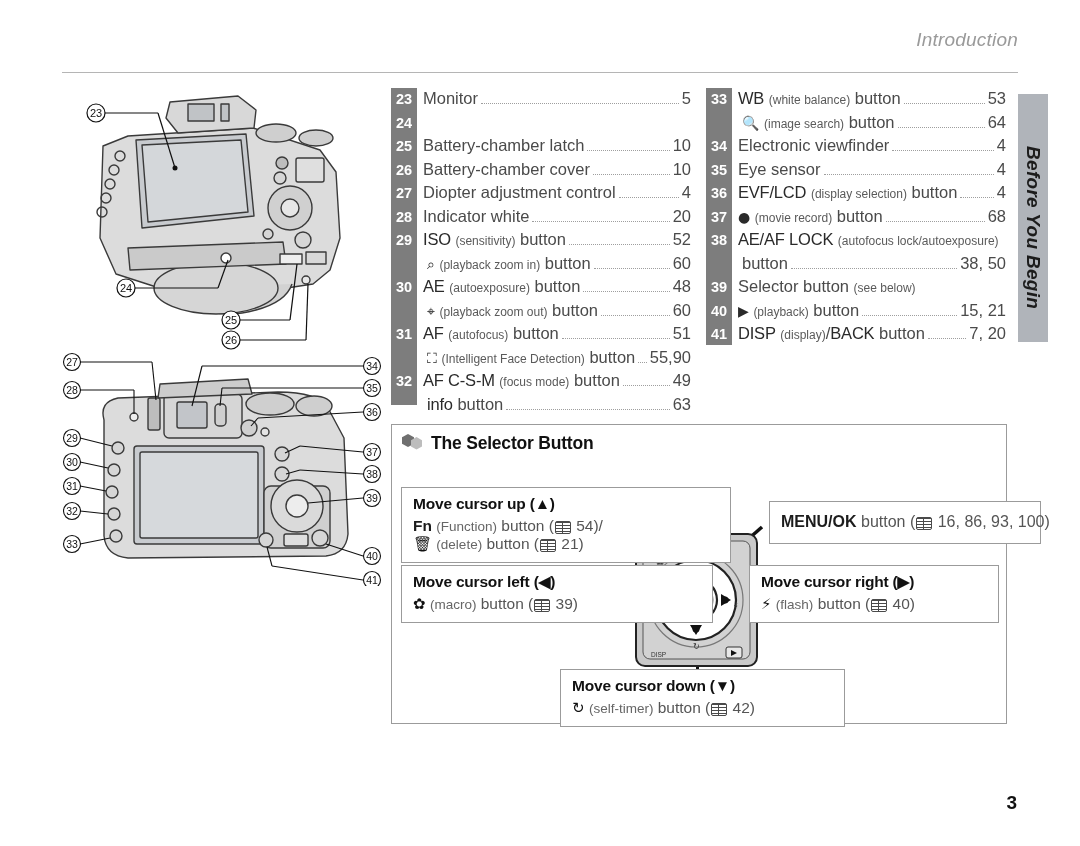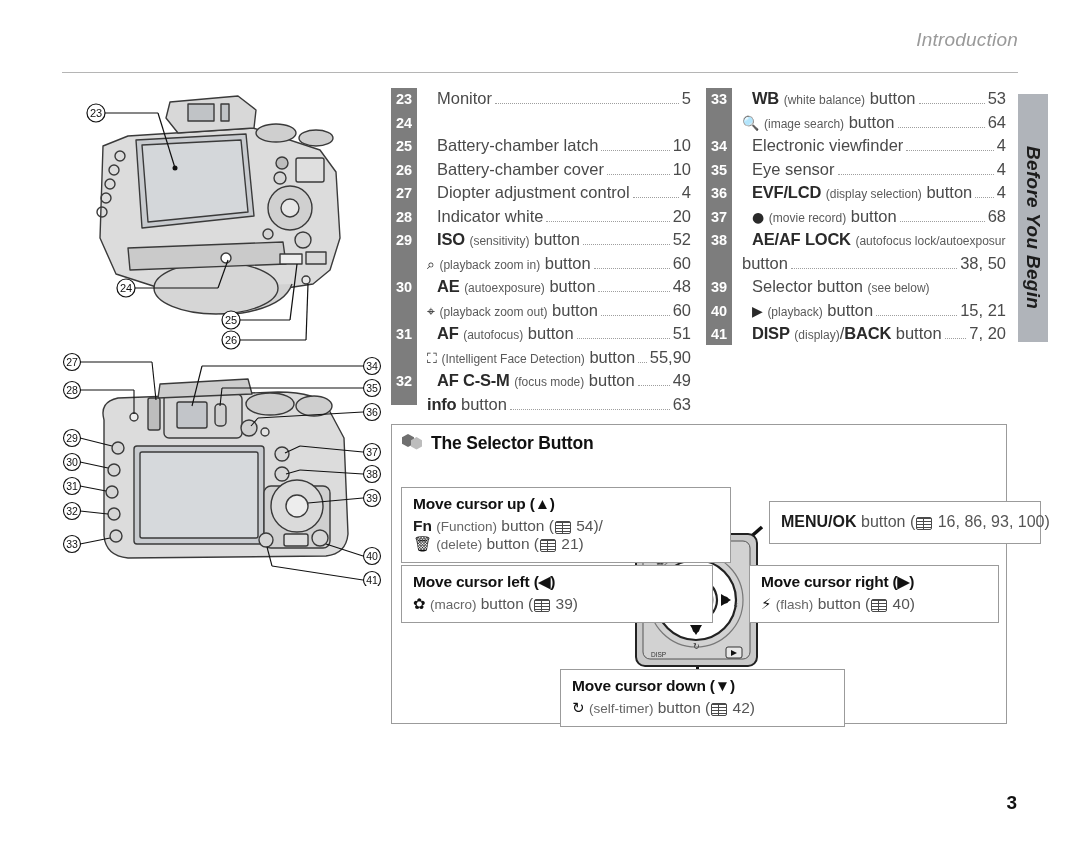--- a/index.html
+++ b/index.html
@@ -66,26 +66,26 @@
   .part-num {
     width: 26px; flex: 0 0 26px;
     color: #ffffff; font-weight: bold; font-size: 14.5px;
     text-align: center;
     line-height: 23.5px;
   }
   .part-num.empty { color: transparent; }
   .part-body {
     flex: 1 1 auto;
     display: flex; align-items: baseline;
-    padding-left: 20px;
+    padding-left: 6px;
     white-space: nowrap;
     overflow: hidden;
   }
   .part-label { color: #4a4a4a; font-size: 16.5px; }
-  .part-label .b { font-weight: bold; color: #2a2a2a; letter-spacing: -0.2px; }
+  .part-label .b { font-weight: normal; color: #2a2a2a; letter-spacing: -0.2px; }
   .part-label .sm { font-size: 12px; color: #5a5a5a; }
   .part-label .ic { font-family: "DejaVu Sans", sans-serif; font-size: 14px; color: #2a2a2a; }
   .leader {
     flex: 1 1 auto;
     border-bottom: 1.6px dotted #9e9e9e;
     margin: 0 3px 4px 3px;
     min-width: 4px;
   }
   .leader.none { border-bottom: none; }
   .part-page { color: #4a4a4a; font-size: 16.5px; flex: 0 0 auto; }

